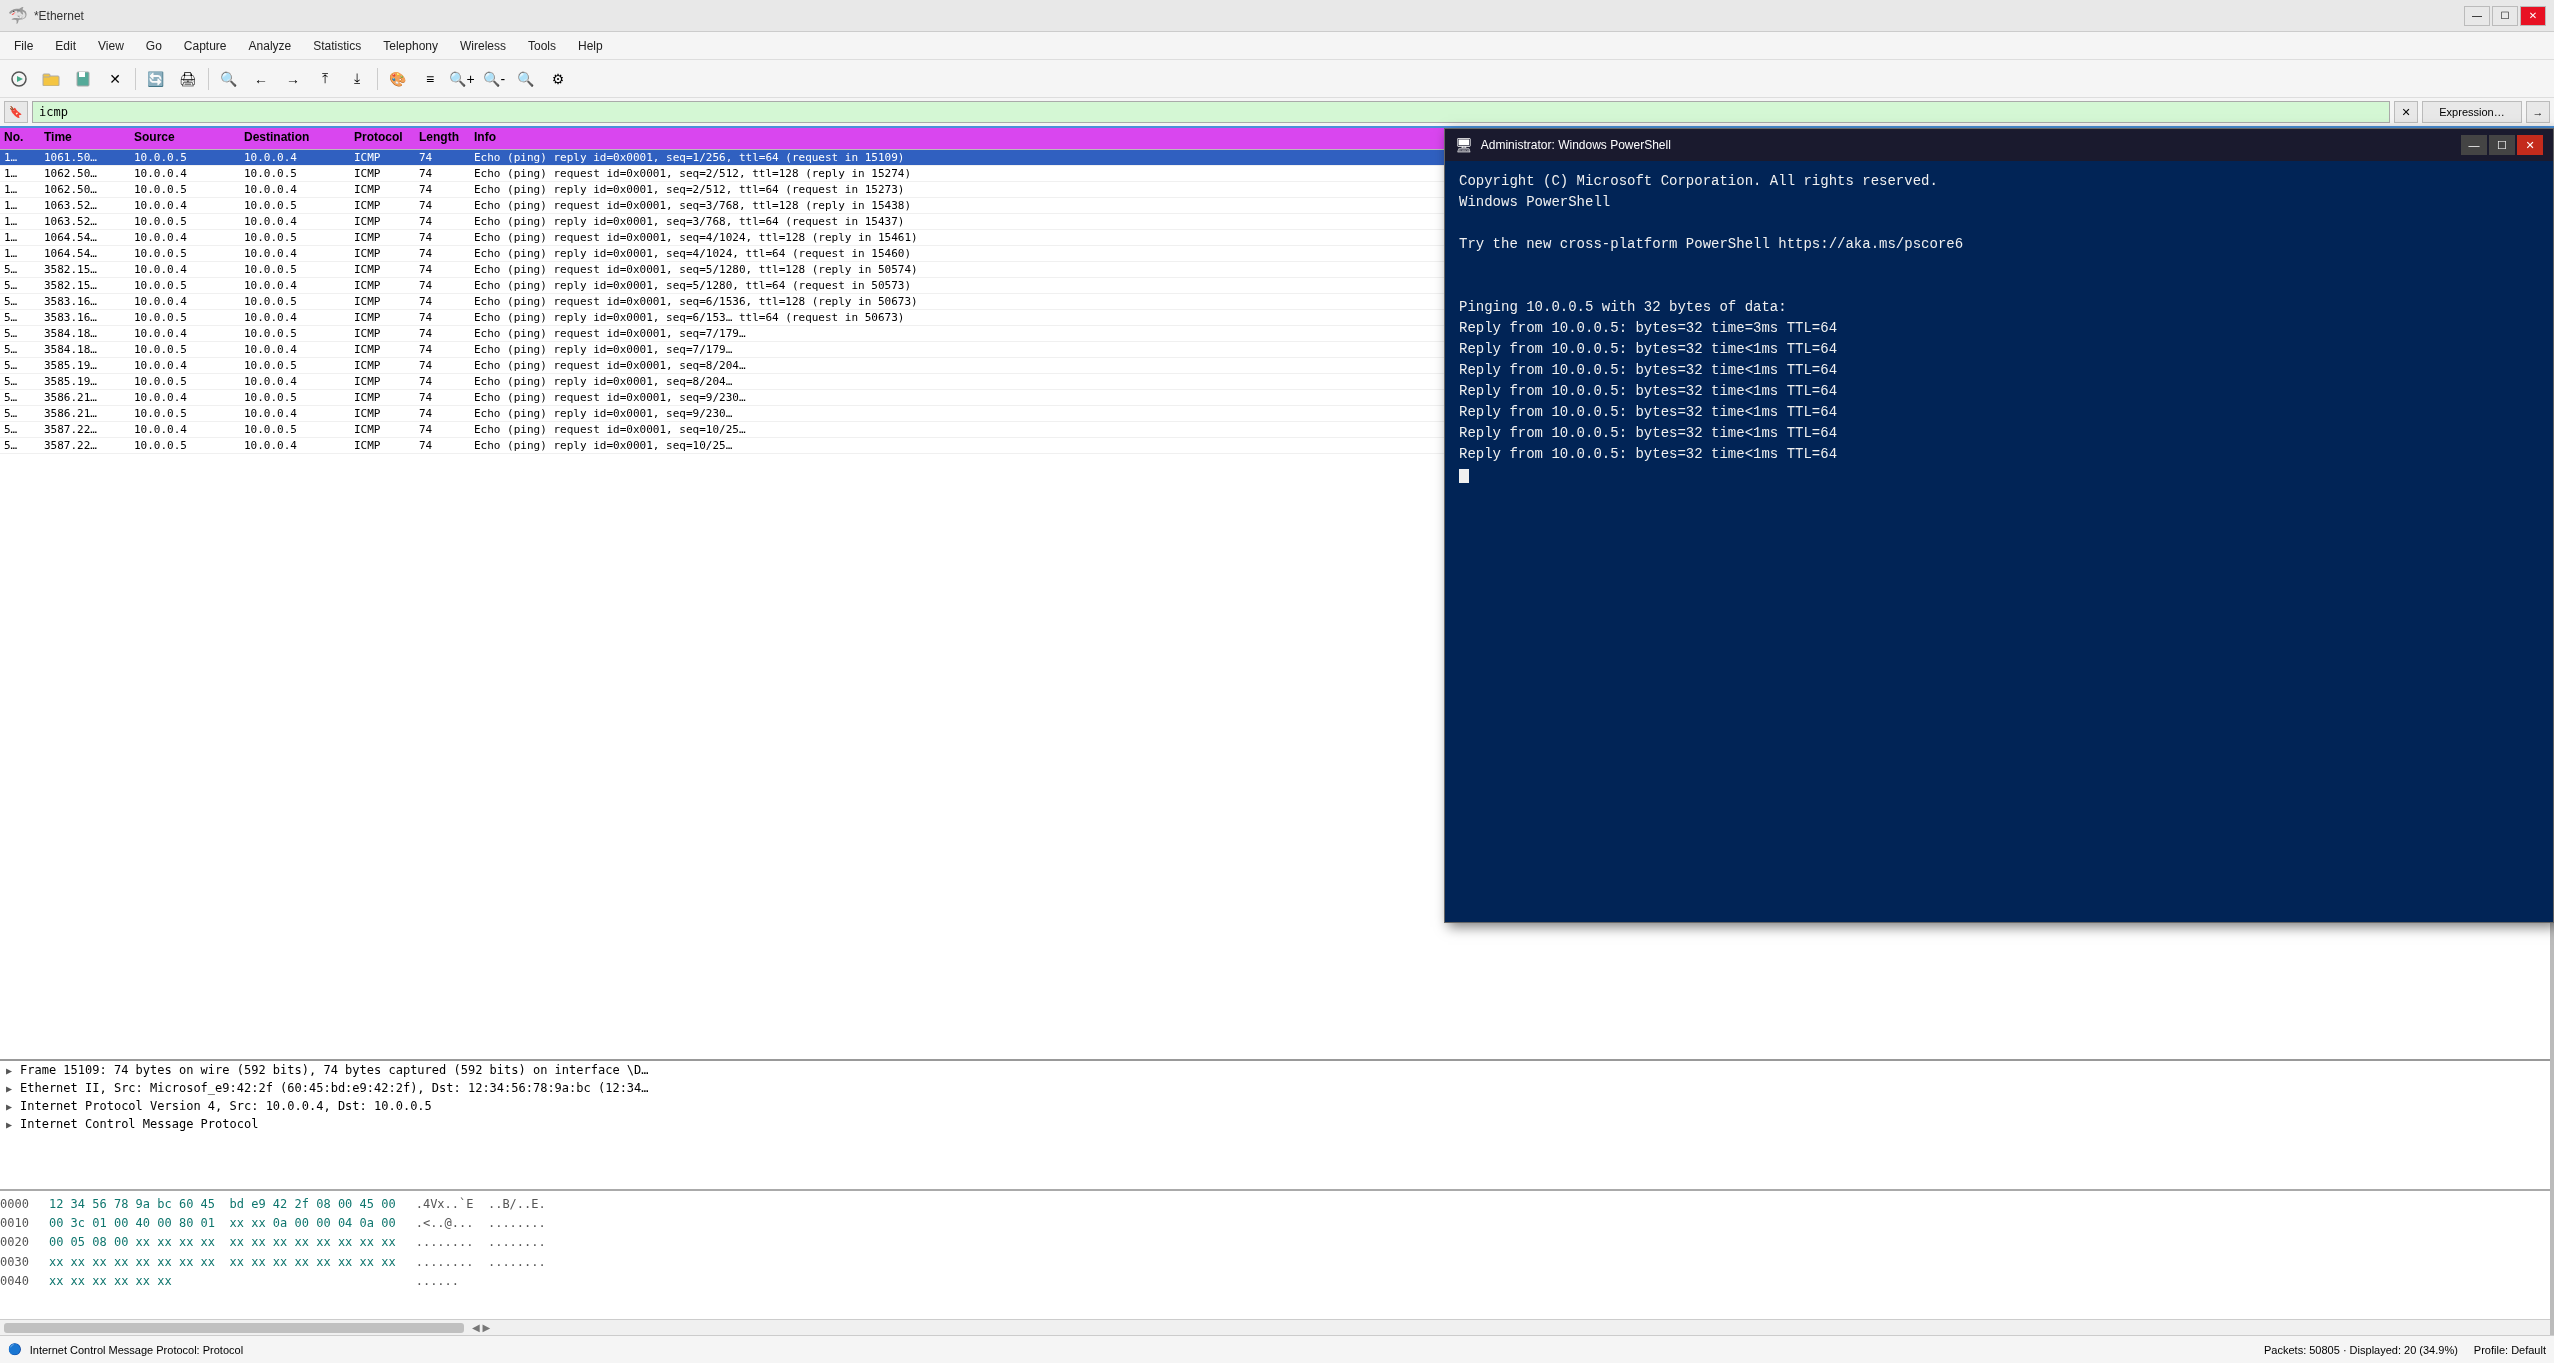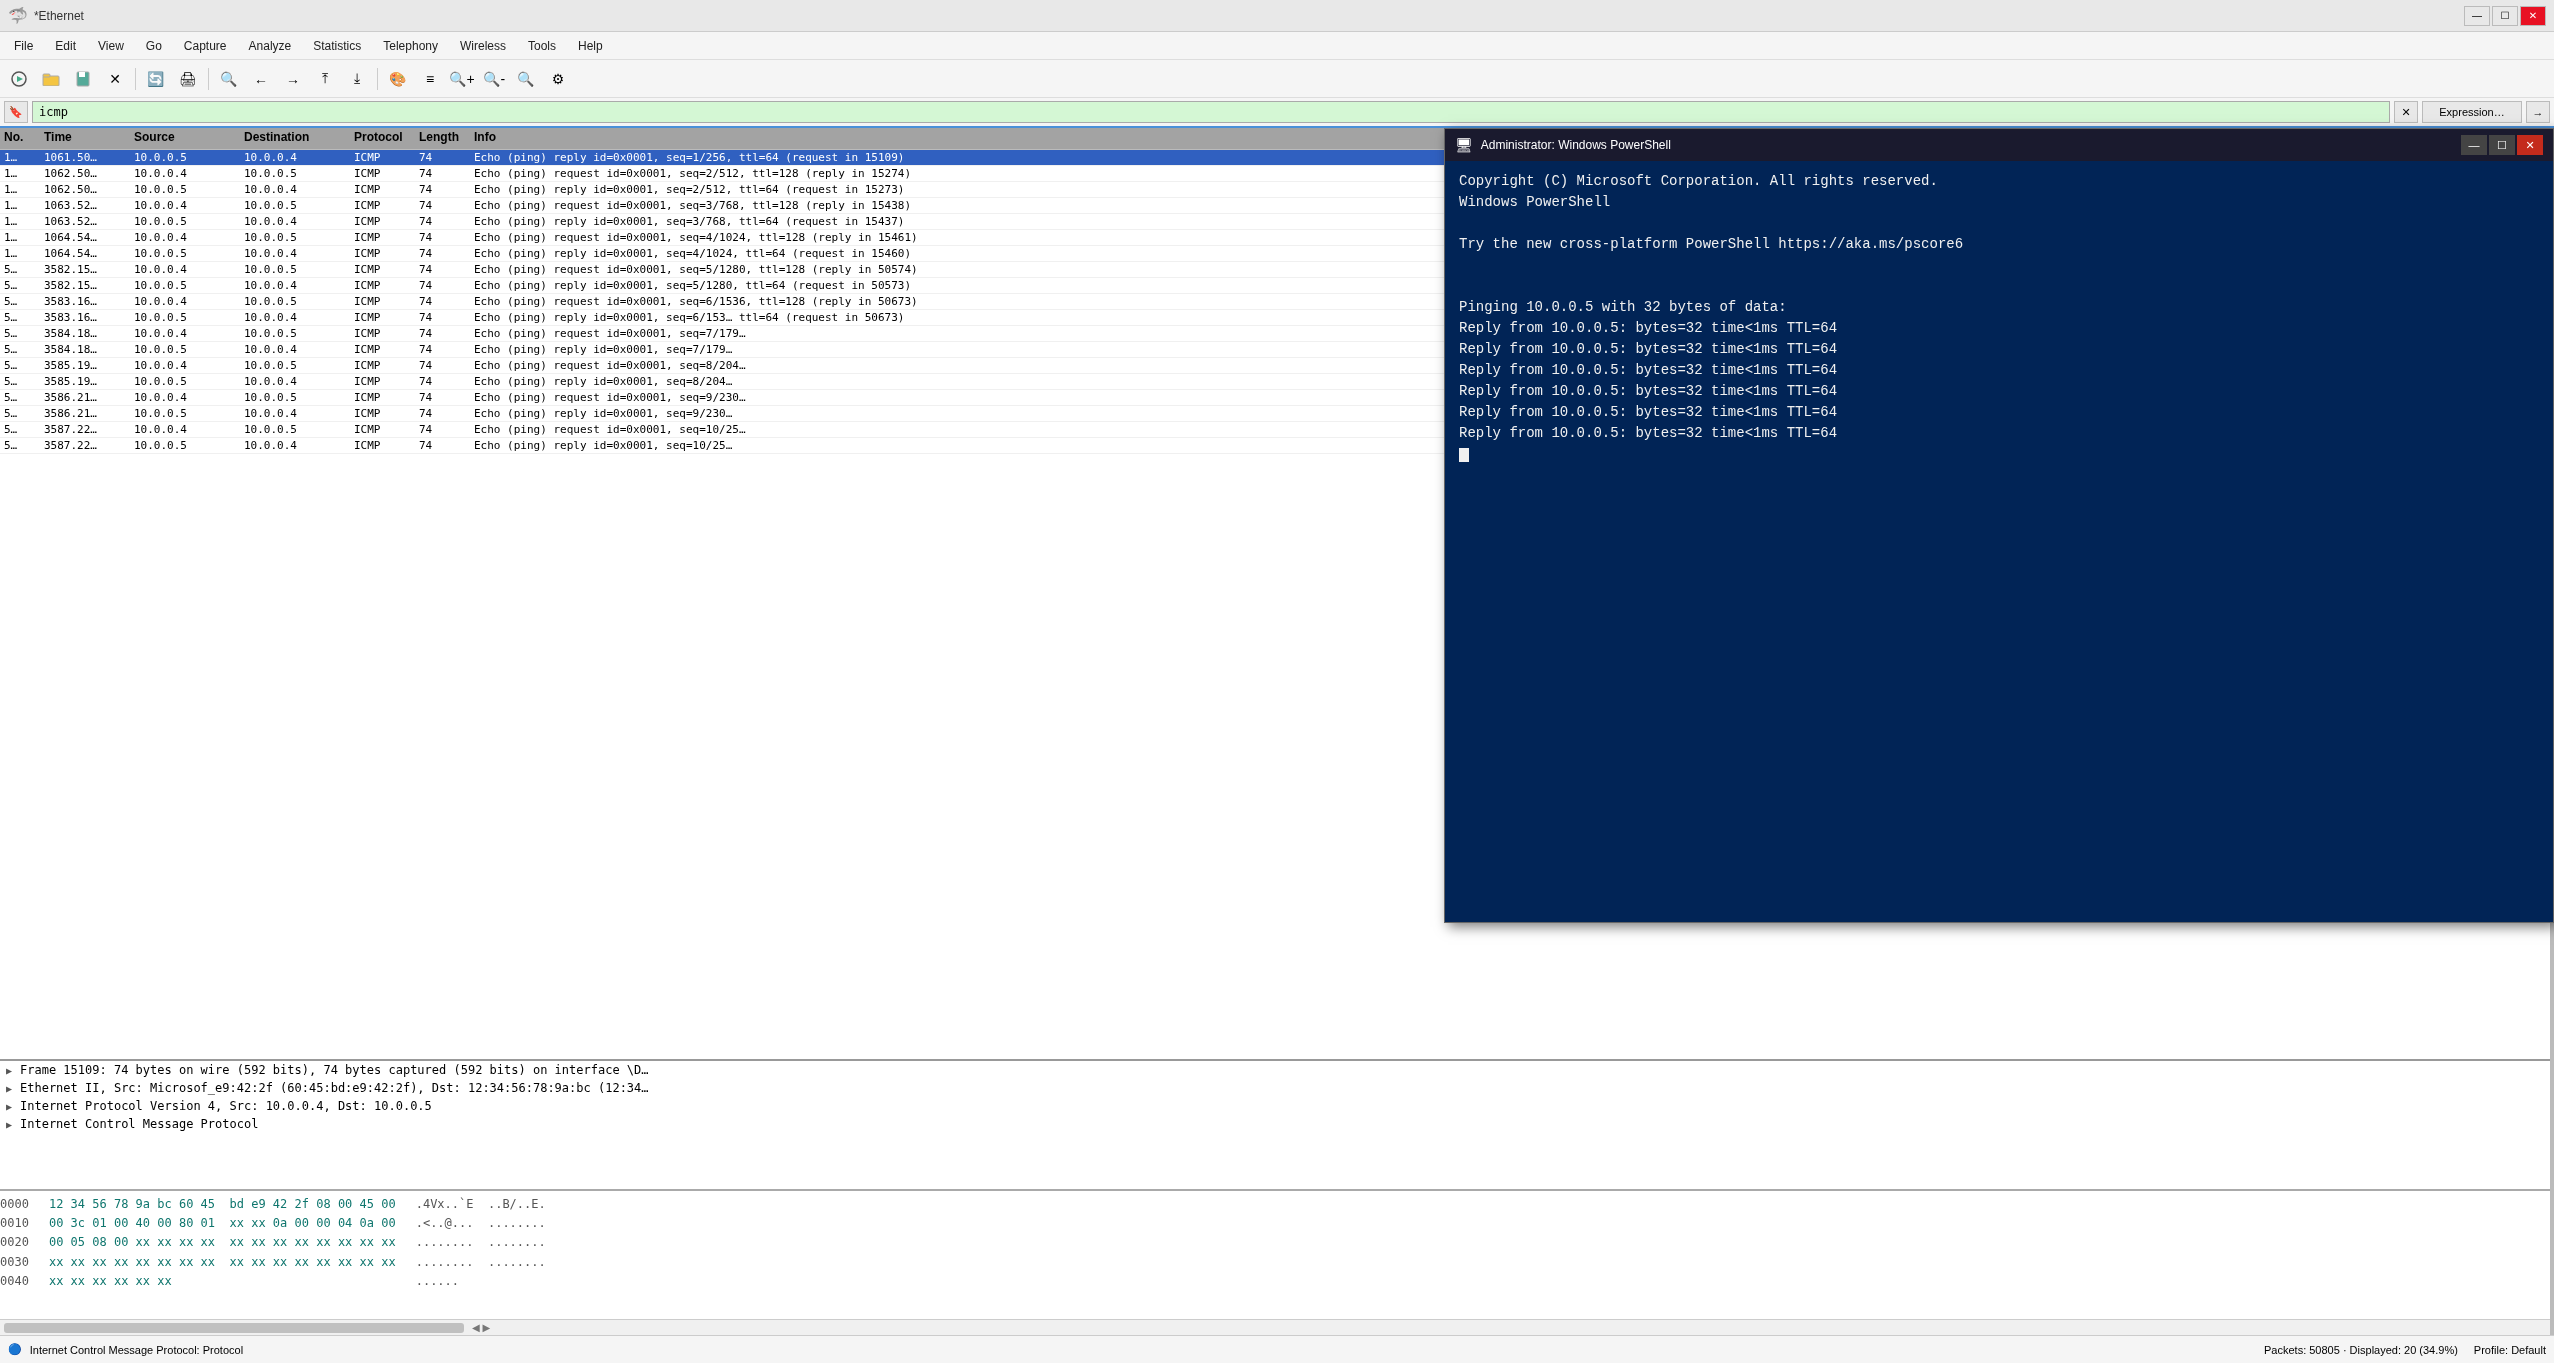--- a/index.html
+++ b/index.html
@@ -364,21 +364,21 @@
   <input id="filter-input" type="text" value="icmp" style="">
   <button class="filter-btn">✕</button>
   <button class="filter-btn" style="width:100px;">Expression…</button>
   <button class="filter-btn" style="width:24px;">→</button>
 </div>
 
 <div id="main-area" style="height: calc(1363px - 32px - 28px - 38px - 30px - 28px); position: relative; display: flex;">
 
   <div id="wireshark-panel" style="width: 1434px; display: flex; flex-direction: column; overflow: hidden; background:#fff;">
 
-    <div id="packet-list-header" style="display:flex; background:#a3a3a3; border-bottom:1px solid #bbb; padding:2px 0; font-size:12px; font-weight:bold; min-height:22px;">
+    <div id="packet-list-header" style="display:flex; background:#d946ef; border-bottom:1px solid #bbb; padding:2px 0; font-size:12px; font-weight:bold; min-height:22px;">
       <span class="col-no">No.</span>
       <span class="col-time">Time</span>
       <span class="col-source">Source</span>
       <span class="col-dest">Destination</span>
       <span class="col-proto">Protocol</span>
       <span class="col-len">Length</span>
       <span class="col-info">Info</span>
     </div>
 
     <div id="packet-list-body" style="flex:1; overflow-y:auto; overflow-x:hidden; background:#fff;">
@@ -621,20 +621,21 @@
 
     <div id="ps-body" style="flex:1; background:#012456; color:#f0f0f0; font-family:'Consolas','Courier New',monospace; font-size:14px; padding:10px 14px; overflow:auto; line-height:1.5;">
       <div class="ps-line">Copyright (C) Microsoft Corporation. All rights reserved.</div>
       <div class="ps-line">Windows PowerShell</div>
       <div class="ps-line">&nbsp;</div>
       <div class="ps-line">Try the new cross-platform PowerShell https://aka.ms/pscore6</div>
       <div class="ps-line">&nbsp;</div>
       <div class="ps-line">&nbsp;</div>
       <div class="ps-line">Pinging 10.0.0.5 with 32 bytes of data:</div>
       <div id="ps-replies">
+          <div class="ps-line">Reply from 10.0.0.5: bytes=32 time=3ms TTL=64</div>
           <div class="ps-line">Reply from 10.0.0.5: bytes=32 time&lt;1ms TTL=64</div>
           <div class="ps-line">Reply from 10.0.0.5: bytes=32 time&lt;1ms TTL=64</div>
           <div class="ps-line">Reply from 10.0.0.5: bytes=32 time&lt;1ms TTL=64</div>
           <div class="ps-line">Reply from 10.0.0.5: bytes=32 time&lt;1ms TTL=64</div>
           <div class="ps-line">Reply from 10.0.0.5: bytes=32 time&lt;1ms TTL=64</div>
           <div class="ps-line">Reply from 10.0.0.5: bytes=32 time&lt;1ms TTL=64</div>
         </div>
       <div class="ps-line"><span class="ps-cursor"></span></div>
     </div>
   </div>

